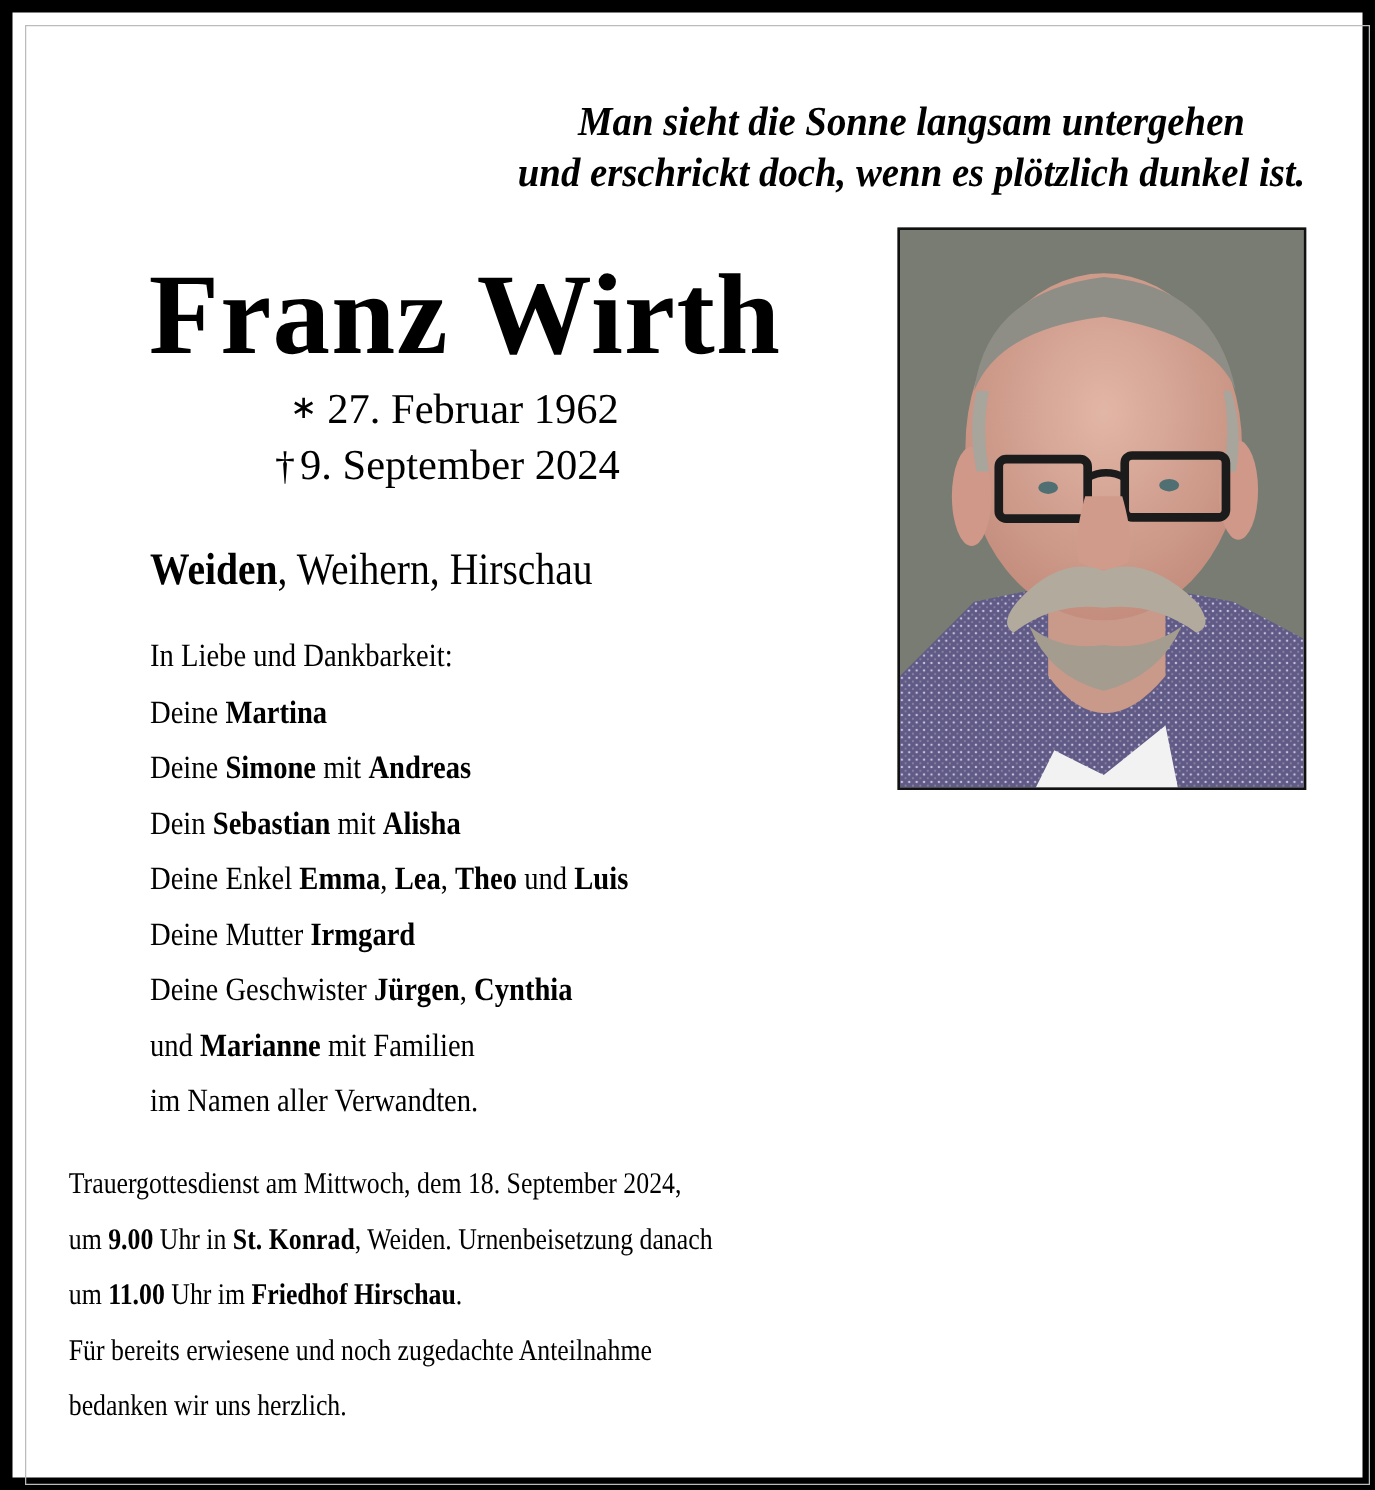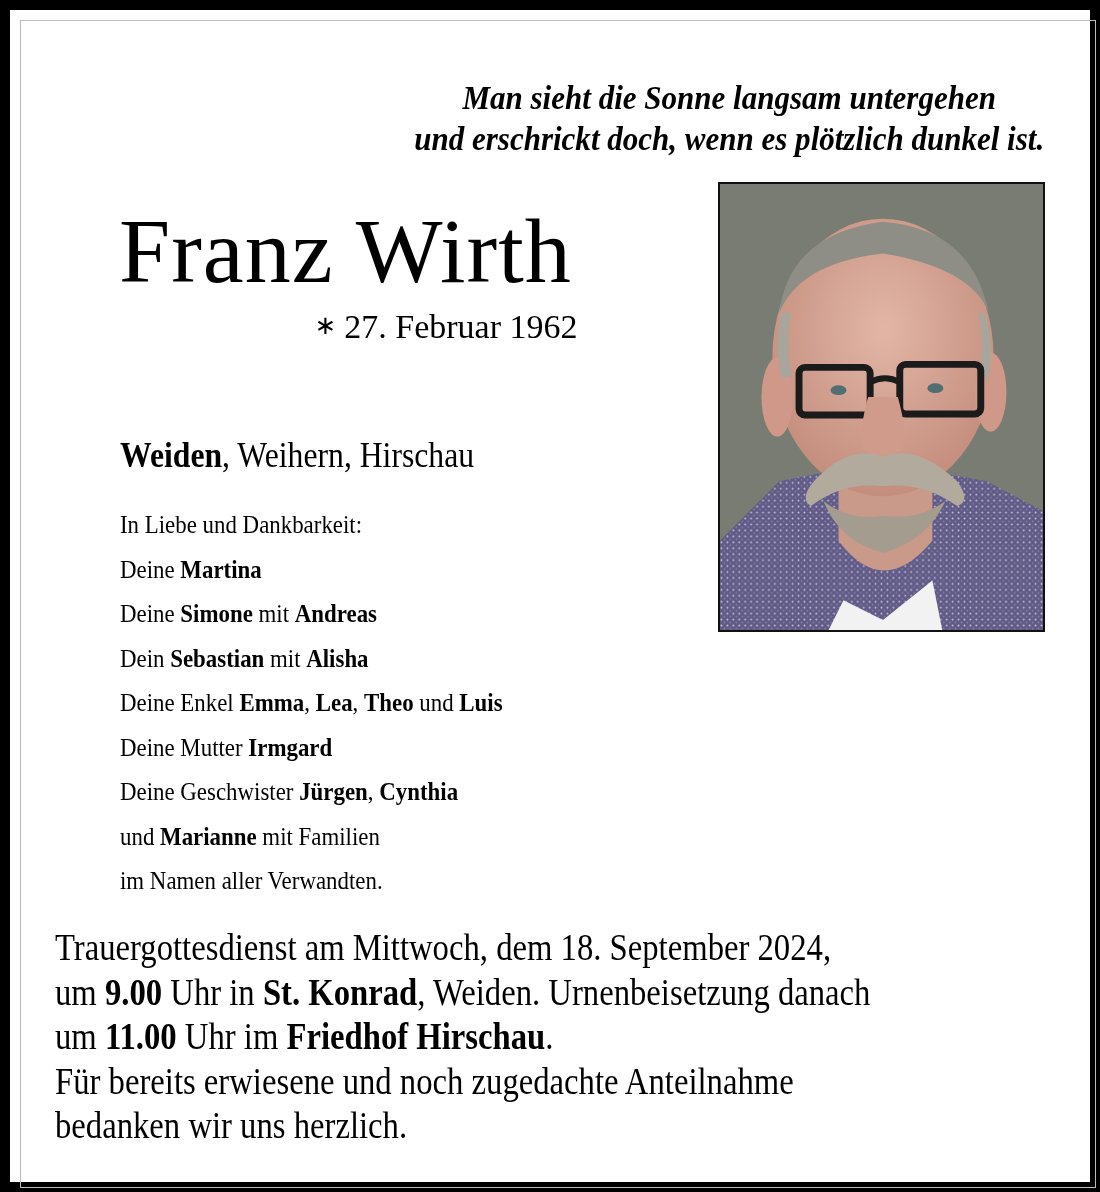--- a/index.html
+++ b/index.html
@@ -1,31 +1,31 @@
 <!DOCTYPE html>
 <html><head>
   <meta charset="utf-8">
   <style>
     html, body { margin: 0; padding: 0; background: #ffffff; }
     body { width: 1100px; height: 1192px; position: relative; overflow: hidden; font-family: "Liberation Serif", serif; color: #000; }
     .frame { position: absolute; left: 0; top: 0; width: 1100px; height: 1192px; box-sizing: border-box; border: 10px solid #000; background: #fff; }
     .frame-inner { position: absolute; left: 10px; top: 10px; width: 1076px; height: 1168px; border: 1px solid #bbb; box-sizing: border-box; }
     .motto { position: absolute; right: 56px; top: 58px; text-align: center; font-style: italic; font-weight: bold; font-size: 33px; line-height: 41px; margin-top: 20px; }
     .motto .line { display: block; transform: scaleX(0.94); transform-origin: right top; white-space: nowrap; }
-    .name { position: absolute; left: 119px; top: 196px; font-size: 92px; font-weight: normal; line-height: 110px; letter-spacing: 1px; white-space: nowrap; }
+    .name { position: absolute; left: 119px; top: 196px; font-size: 92px; font-weight: bold; line-height: 110px; letter-spacing: 1px; white-space: nowrap; }
     .dates { position: absolute; left: 120px; top: 303px; width: 540px; text-align: left; font-size: 34px; line-height: 45px; }
     .dates .row { display: block; white-space: nowrap; }
-    .dates .birth { padding-left: 112px; text-align: center; }
+    .dates .birth { padding-left: 112px; }
     .dates .death { padding-left: 100px; }
     .sym { display: inline-block; font-size: 26px; vertical-align: 4px; margin-right: 8px; }
     .dag { display: inline-block; font-size: 32px; margin-right: 4px; }
     .places { position: absolute; left: 120px; top: 433px; font-size: 36px; line-height: 44px; }
     .family { position: absolute; left: 120px; top: 503px; font-size: 26px; line-height: 44.5px; }
     .family .row, .places .row, .service .row { display: block; white-space: nowrap; transform: scaleX(0.88); transform-origin: left top; }
-    .service { position: absolute; left: 55px; top: 925px; font-size: 38px; line-height: 44.5px; }
+    .service { position: absolute; left: 55px; top: 925px; font-size: 24px; line-height: 44.5px; }
     .service .row { transform: scaleX(0.86); }
     b { font-weight: bold; }
     .photo { position: absolute; left: 718px; top: 182px; width: 327px; height: 450px; border: 2px solid #111; box-sizing: border-box; background: #787c72; overflow: hidden; }
     .photo svg { display: block; width: 100%; height: 100%; }
   </style>
 </head>
 <body>
 
 <div class="frame">
   <div class="frame-inner"></div>
@@ -33,20 +33,21 @@
 
 <div class="motto">
   <span class="line">Man sieht die Sonne langsam untergehen</span>
   <span class="line">und erschrickt doch, wenn es plötzlich dunkel ist.</span>
 </div>
 
 <div class="name">Franz Wirth</div>
 
 <div class="dates">
   <span class="row birth"><span class="sym">∗</span><span>27. Februar 1962</span></span>
+  <span class="row death"><span class="dag">†</span><span>9. September 2024</span></span>
 </div>
 
 <div class="places">
   <span class="row"><b>Weiden</b><span>, Weihern, Hirschau</span></span>
 </div>
 
 <div class="family">
   <span class="row">In Liebe und Dankbarkeit:</span>
   <div id="family-lines">
       <span class="row"><span>Deine </span><b>Martina</b></span>

